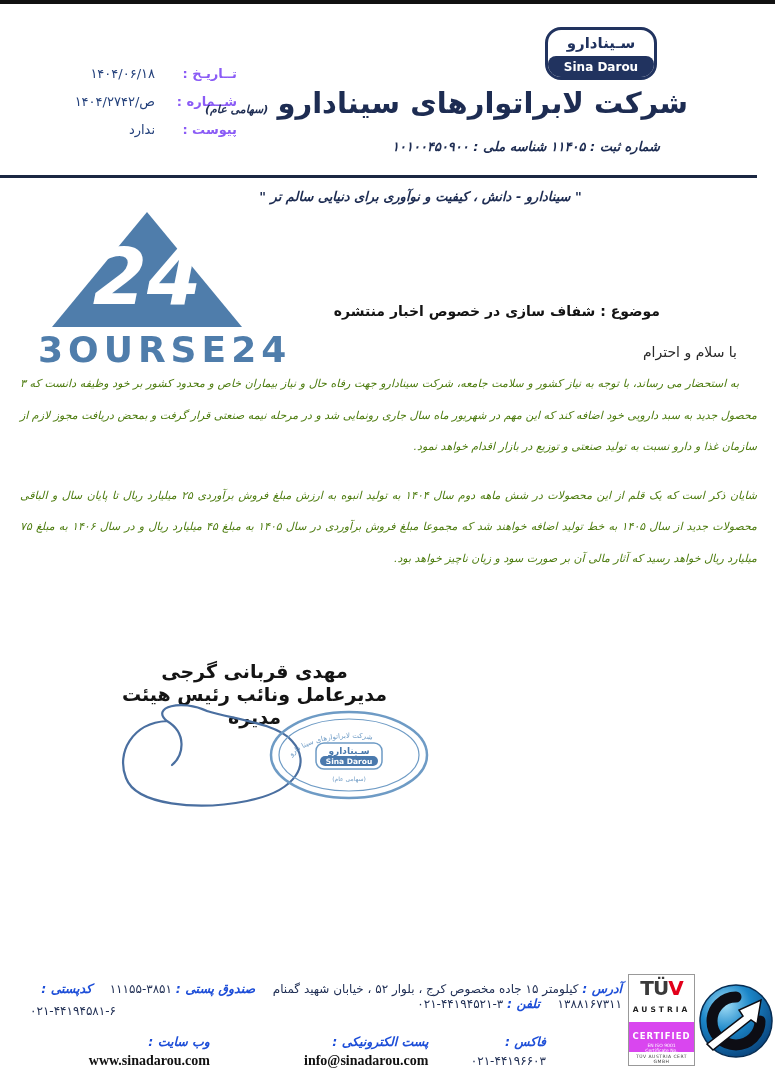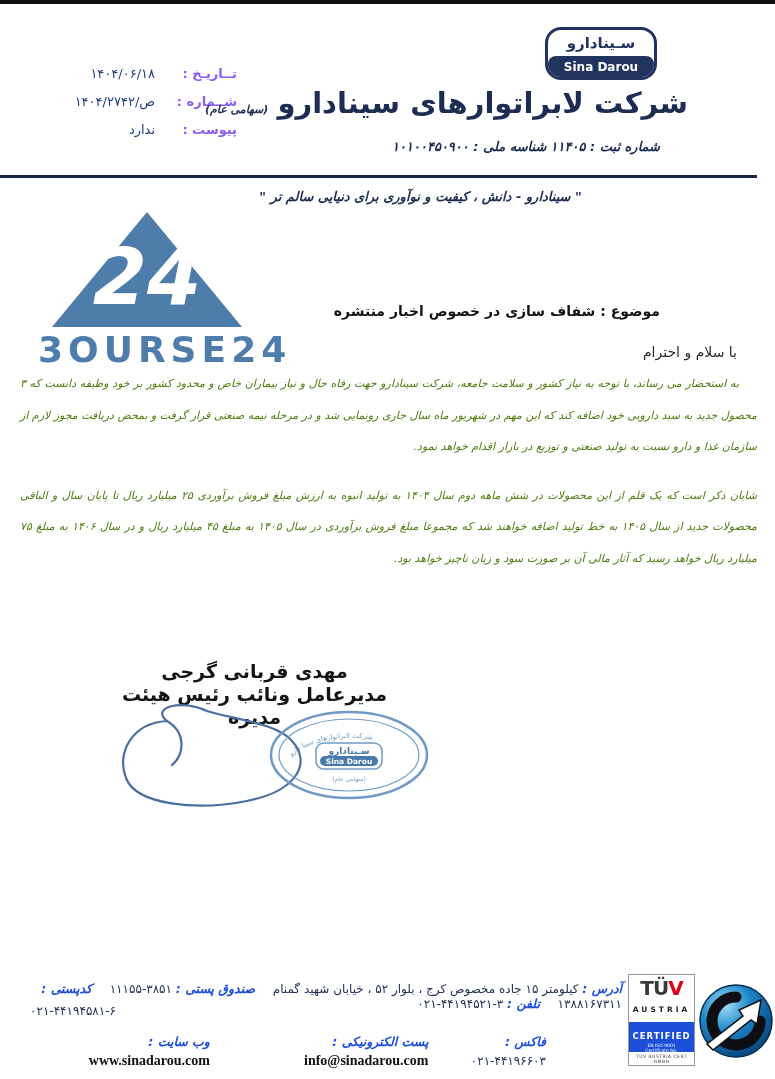--- a/index.html
+++ b/index.html
@@ -61,21 +61,21 @@
              font-weight:bold;font-size:19px;line-height:23px;color:#141414;}
   .sig-art{left:112px;top:693px;width:320px;height:125px;}
 
   
   .tuv{left:628px;top:974px;width:67px;height:92px;background:#fff;border:1px solid #999;
        box-sizing:border-box;text-align:center;overflow:hidden;}
   .tuv-top{padding-top:3px;line-height:20px;}
   .tuv-tu{font-weight:bold;font-size:20px;color:#3a3a3a;letter-spacing:-1px;}
   .tuv-v{font-weight:bold;font-size:20px;color:#e2001a;letter-spacing:-1px;}
   .tuv-austria{font-size:7.5px;font-weight:bold;color:#222;letter-spacing:3px;}
-  .tuv-band{margin-top:2px;background:#1d4ed8;color:#fff;height:28px;padding-top:2px;}
+  .tuv-band{margin-top:2px;background:#d946ef;color:#fff;height:28px;padding-top:2px;}
   .tuv-cert{font-size:8.5px;font-weight:bold;letter-spacing:1px;}
   .tuv-small{font-size:4.5px;display:block;line-height:5px;}
   .tuv-bottom{font-size:4.5px;color:#444;margin-top:2px;letter-spacing:0.5px;}
 
   .globe{left:699px;top:982px;width:74px;height:78px;}
 
   .footer-line1{left:26px;top:981px;width:596px;direction:rtl;font-size:12px;color:#1d2c52;
                 text-align:right;}
   .flabel{font-weight:bold;font-style:italic;font-size:12.5px;color:#1d4ed8;}
   .fval{color:#1d2c52;font-size:12px;}

